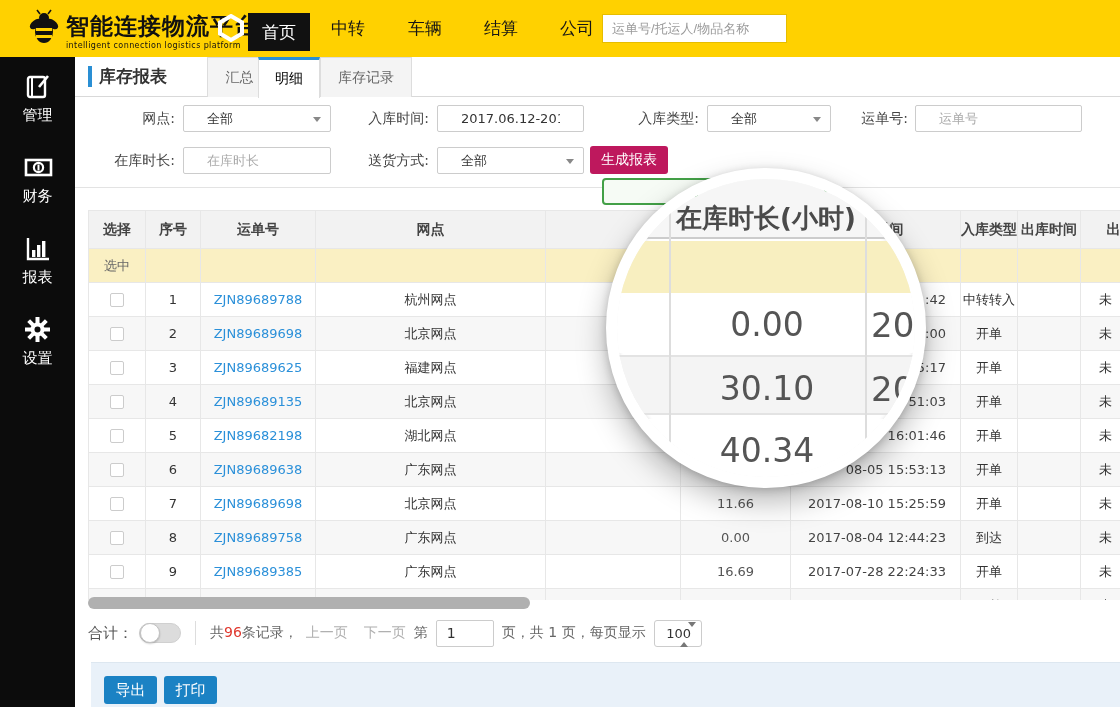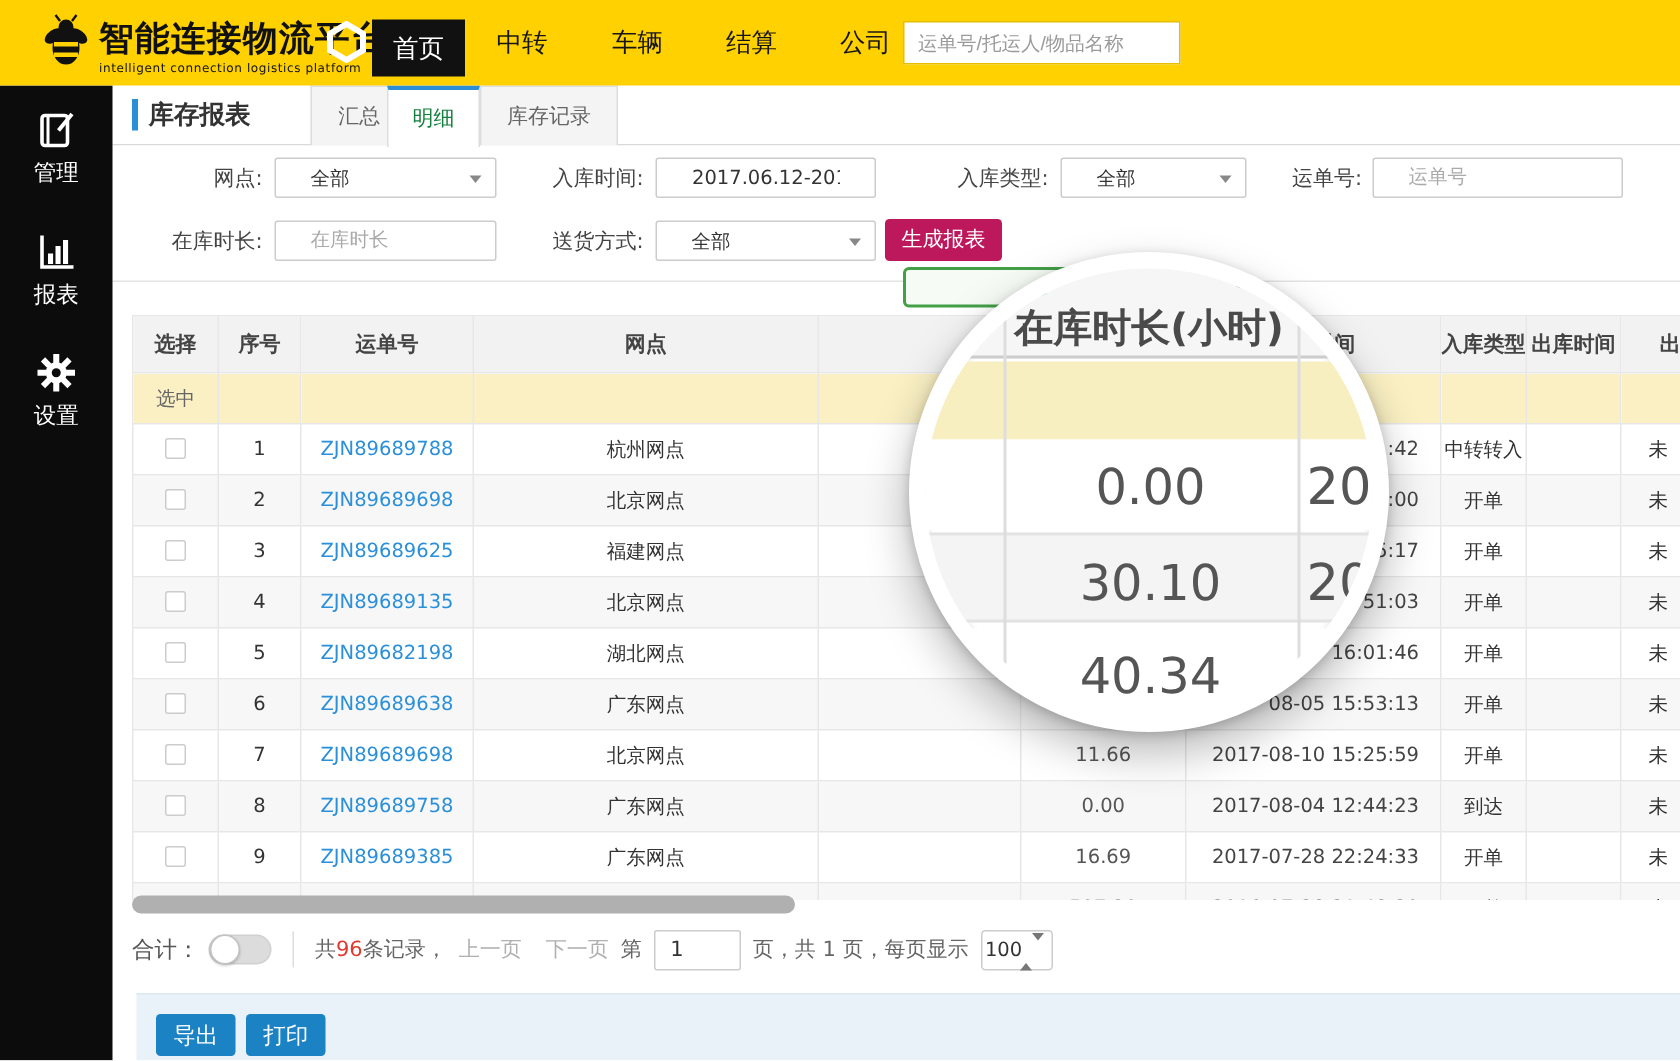--- a/index.html
+++ b/index.html
@@ -25,21 +25,21 @@
   .side-item .icon { display:block; margin:0 auto 6px; width:27px; height:27px; }
   .side-label { color:#fff; font-size:15px; }
 
   
   .main { position:absolute; left:75px; top:57px; width:1045px; height:650px; background:#fff; }
 
   .page-head { position:absolute; left:0; top:0; width:1045px; height:40px; background:#fff; border-bottom:1px solid #d9d9d9; }
   .title-accent { position:absolute; left:13px; top:9px; width:4px; height:21px; background:#2a8fd4; }
   .page-title { position:absolute; left:24px; top:8px; font-size:17px; font-weight:bold; color:#333; }
   .tab { position:absolute; top:0; height:40px; display:flex; align-items:center; justify-content:center; font-size:14px; color:#666; background:#f4f4f4; border:1px solid #ddd; border-bottom:none; cursor:pointer; }
-  .tab.active { background:#fff; border-top:3px solid #2a8fd4; color:#15803d; height:41px; z-index:2; }
+  .tab.active { background:#fff; border-top:3px solid #2a8fd4; color:#000000; height:41px; z-index:2; }
 
   
   .filter-sec { position:absolute; left:0; top:40px; width:1045px; height:91px; background:#fff; border-bottom:1px solid #e3e3e3; }
   .f-label { position:absolute; font-size:14px; color:#444; text-align:right; }
   .f-select, .f-input { position:absolute; height:27px; border:1px solid #ccc; border-radius:2px; background:#fff; font-size:13px; color:#333; padding:0 23px; display:flex; align-items:center; }
   .f-input input { border:none; outline:none; width:100%; font-size:13px; color:#333; font-family:inherit; background:transparent; }
   .f-input input::placeholder { color:#aaa; }
   .caret { position:absolute; right:9px; top:11px; width:0; height:0; border-left:4px solid transparent; border-right:4px solid transparent; border-top:5px solid #888; }
   .btn-red { position:absolute; background:#be185d; color:#fff; font-size:14px; border:none; border-radius:3px; cursor:pointer; display:flex; align-items:center; justify-content:center; }
   .btn-green-frag { position:absolute; left:527px; top:81px; width:115px; height:27px; border:2px solid #43a047; border-radius:4px; background:#f6fbf5; z-index:1; }
@@ -78,21 +78,21 @@
 
   
   .pager { position:absolute; left:13px; top:556px; width:1020px; height:40px; display:flex; align-items:center; font-size:14px; color:#666; }
   .sum-label { font-size:15px; color:#555; }
   .toggle { width:42px; height:20px; border-radius:10px; background:#dcdcdc; border:1px solid #d0d0d0; position:relative; margin:0 14px 0 6px; cursor:pointer; }
   .toggle .knob { position:absolute; left:0px; top:-1px; width:20px; height:20px; border-radius:50%; background:#fff; border:1px solid #c2c2c2; box-shadow:0 1px 2px rgba(0,0,0,0.2); }
   .pager .vdiv { width:1px; height:24px; background:#ddd; margin-right:14px; }
   .red-num { color:#e0392f; }
   .pg-link { color:#b0b0b0; margin:0 8px; cursor:pointer; }
   .pg-input { width:58px; height:27px; border:1px solid #ccc; border-radius:2px; font-size:14px; color:#333; padding-left:10px; outline:none; margin:0 8px; font-family:inherit; }
-  .pp-select { position:relative; width:48px; height:27px; border:1px solid #ccc; border-radius:3px; margin-left:8px; display:flex; align-items:center; padding-left:2px; font-size:13px; color:#333; cursor:pointer; background:#fff; }
+  .pp-select { position:relative; width:48px; height:27px; border:1px solid #ccc; border-radius:3px; margin-left:8px; display:flex; align-items:center; padding-left:2px; font-size:13px; color:#333; cursor:pointer; background:#fff;justify-content:center; }
   .spin { position:absolute; right:5px; top:6px; }
   .spin .up { width:0;height:0;border-left:4px solid transparent;border-right:4px solid transparent;border-bottom:5px solid #777; margin-bottom:3px;}
   .spin .dn { width:0;height:0;border-left:4px solid transparent;border-right:4px solid transparent;border-top:5px solid #777; }
 
   
   .footerbar { position:absolute; left:0; top:605px; width:1045px; height:45px; background:#e9f1f9; border-top:1px solid #dde7f0;margin-left:16px; }
   .btn-blue { position:absolute; top:13px; width:53px; height:28px; background:#1b82c4; color:#fff; border:none; border-radius:3px; font-size:15px; cursor:pointer; font-family:inherit; }
 </style>
 </head>
 <body>
@@ -134,20 +134,30 @@
   <div class="sidebar">
     <div class="side-item">
       <span class="icon">
         <svg width="27" height="27" viewBox="0 0 27 27">
             <rect x="4" y="4" width="17" height="20" rx="2" fill="none" stroke="#fff" stroke-width="2.4"></rect>
             <line x1="8" y1="4" x2="8" y2="24" stroke="#fff" stroke-width="2"></line>
             <line x1="24" y1="3" x2="15" y2="14" stroke="#fff" stroke-width="2.6"></line>
           </svg>
       </span>
       <div class="side-label">管理</div>
+    </div>
+    <div class="side-item">
+      <span class="icon">
+        <svg width="29" height="27" viewBox="0 0 29 27">
+            <rect x="2" y="6" width="25" height="15" fill="none" stroke="#fff" stroke-width="2.6"></rect>
+            <circle cx="14.5" cy="13.5" r="4.6" fill="none" stroke="#fff" stroke-width="2.2"></circle>
+            <line x1="14.5" y1="10.5" x2="14.5" y2="16.5" stroke="#fff" stroke-width="2"></line>
+          </svg>
+      </span>
+      <div class="side-label">财务</div>
     </div>
     <div class="side-item">
       <span class="icon">
         <svg width="27" height="27" viewBox="0 0 27 27">
             <polyline points="4,3 4,24 25,24" fill="none" stroke="#fff" stroke-width="2.4"></polyline>
             <rect x="8" y="15" width="3.4" height="7" fill="#fff"></rect>
             <rect x="13" y="10" width="3.4" height="12" fill="#fff"></rect>
             <rect x="18" y="6" width="3.4" height="16" fill="#fff"></rect>
           </svg>
       </span>

